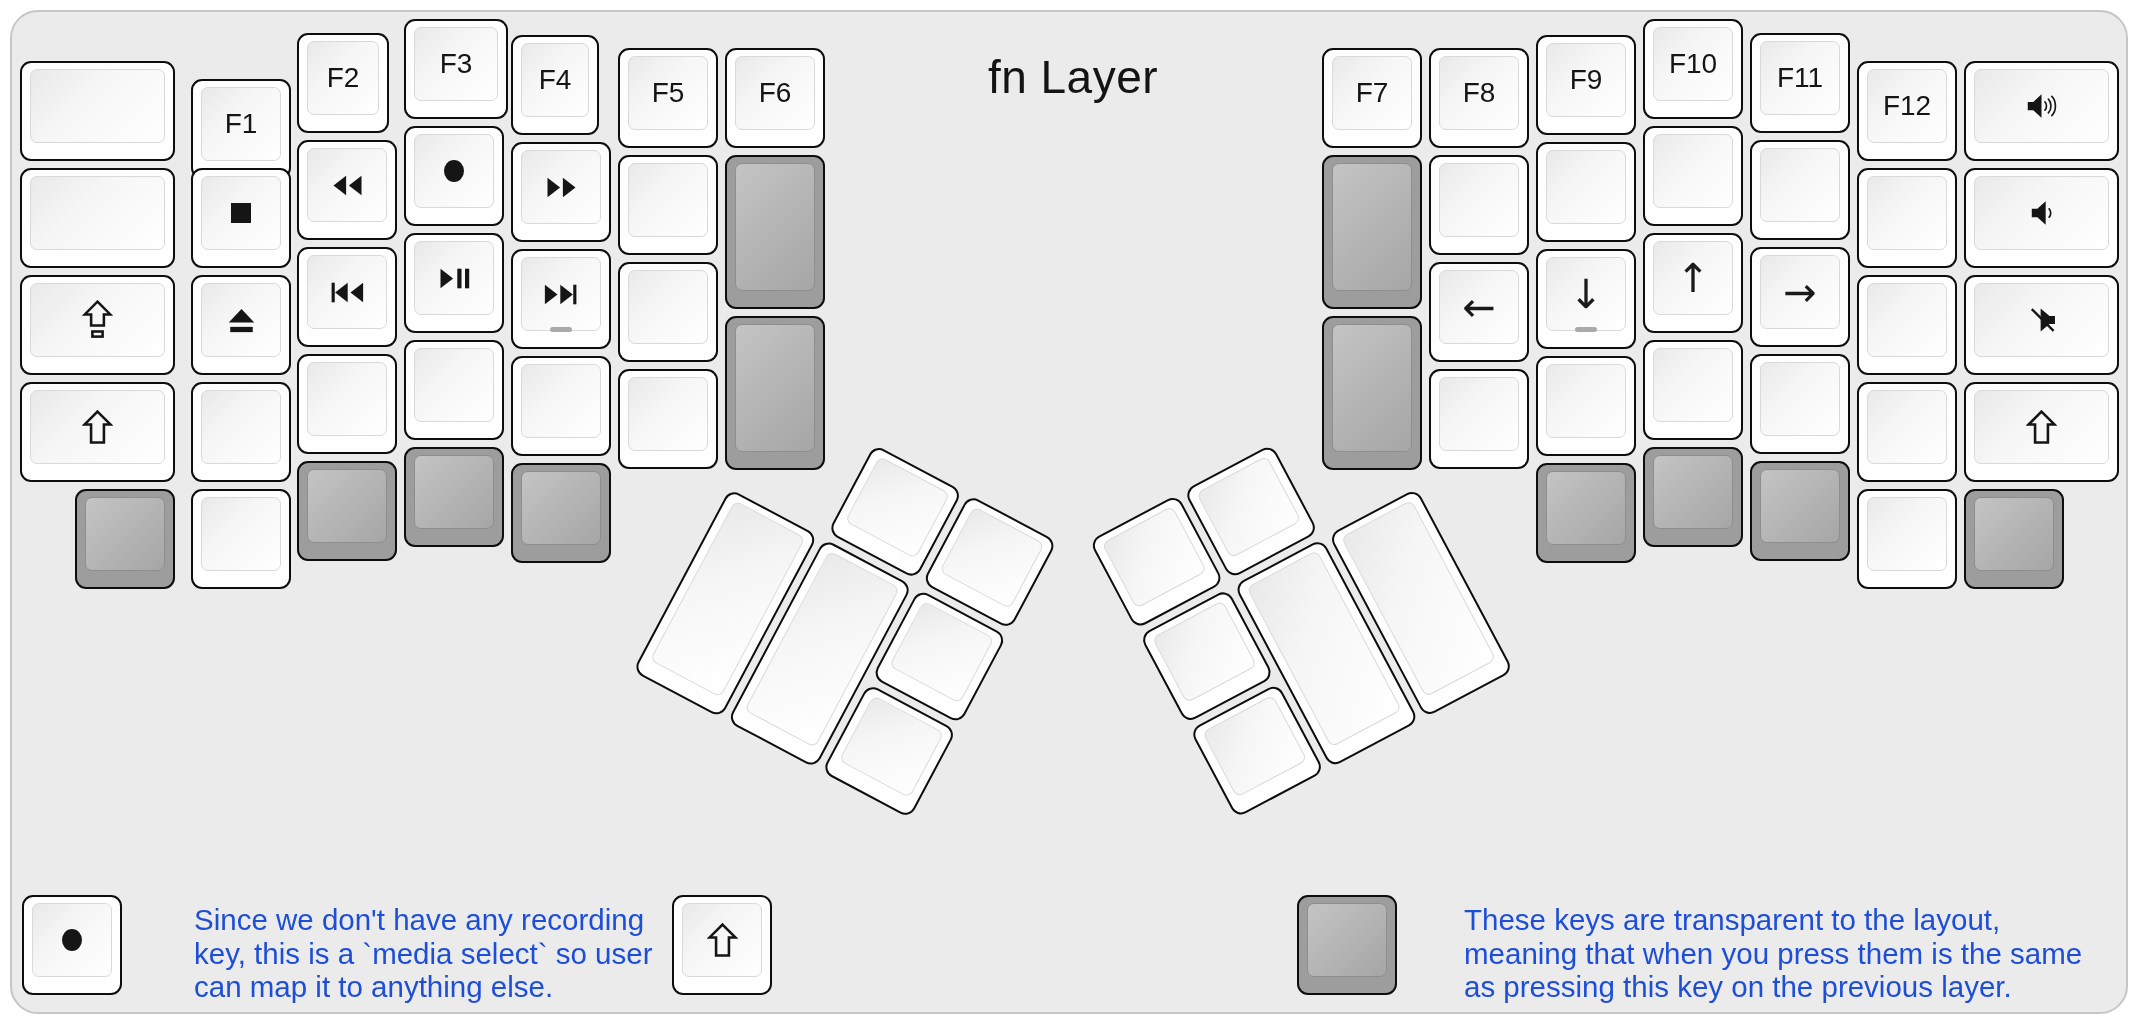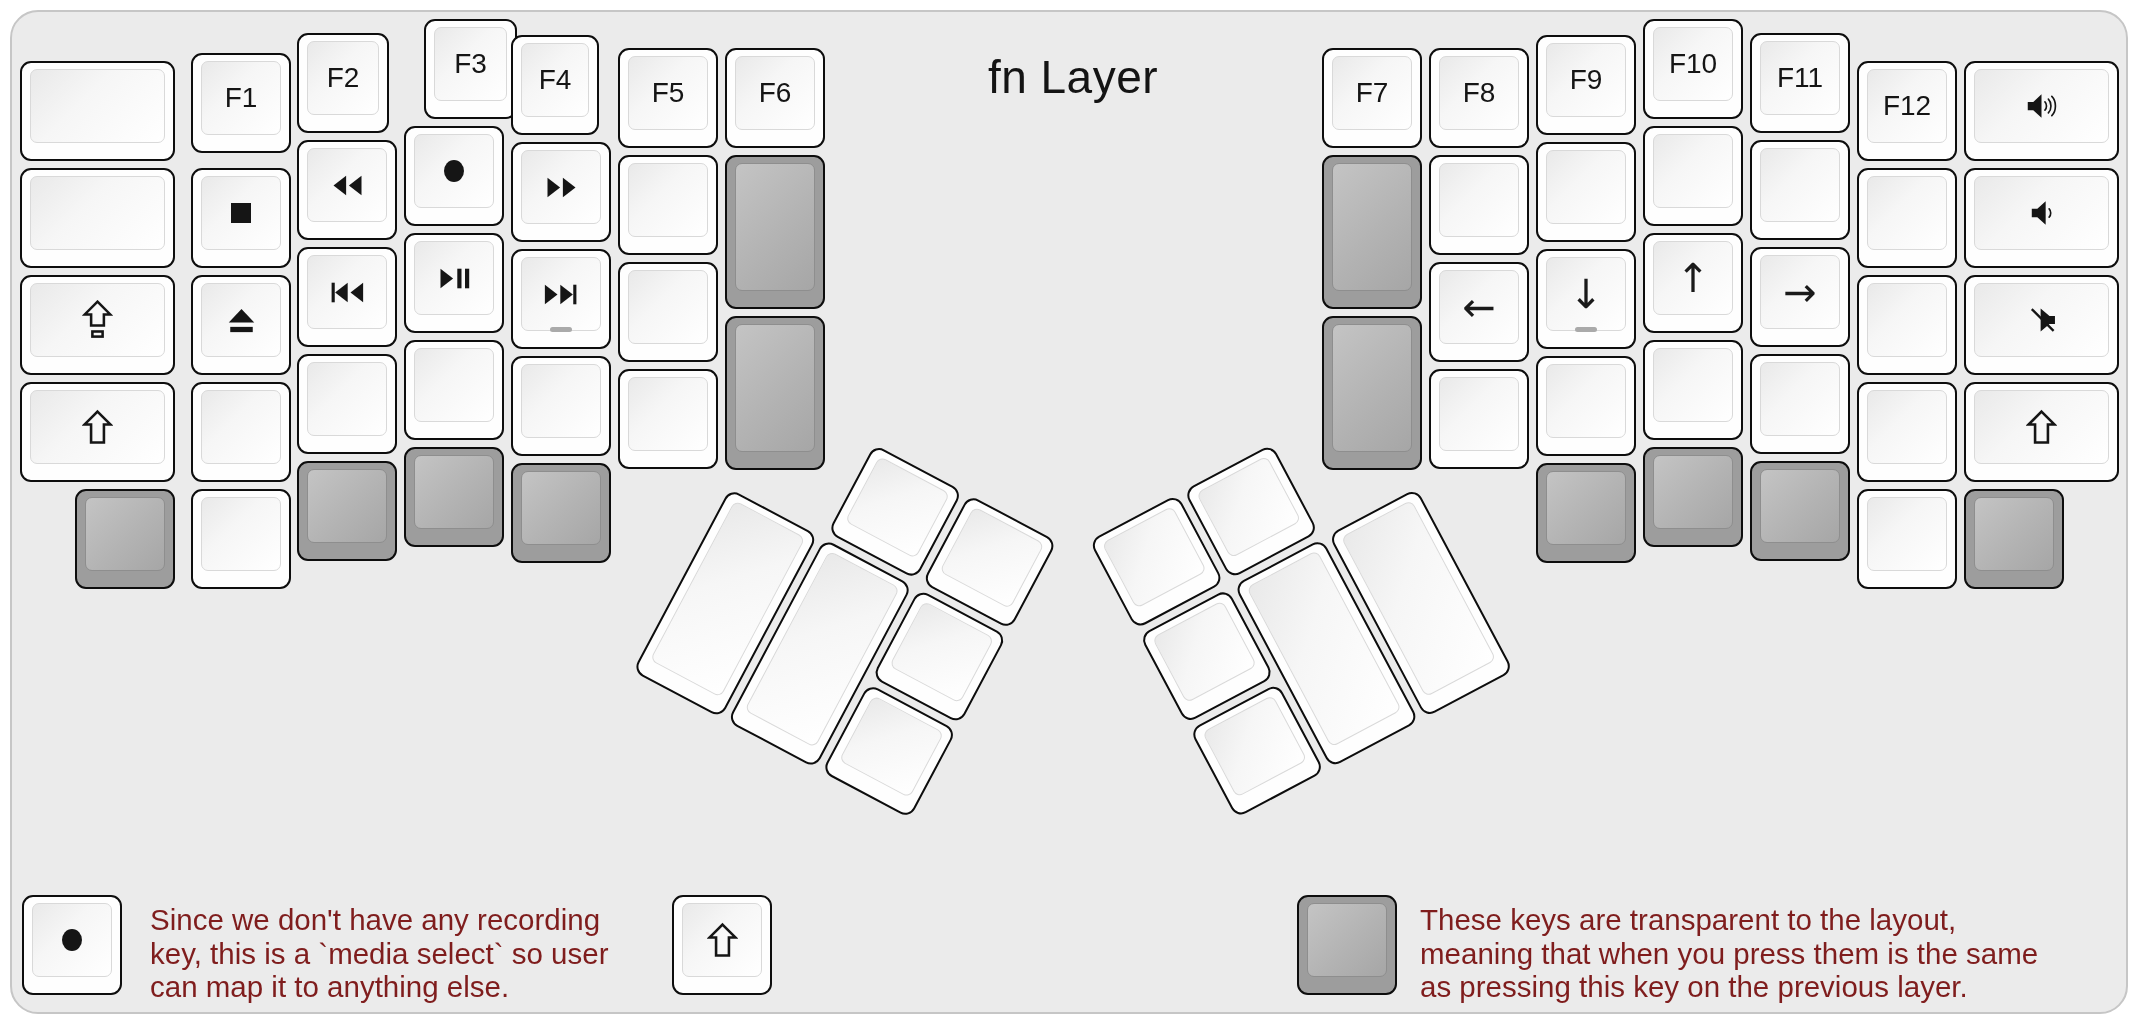--- a/index.html
+++ b/index.html
@@ -24,21 +24,21 @@
   .key svg{display:block;}
   .key svg .fill{fill:#151515;}
   .glyph{font-family:"DejaVu Sans",sans-serif;color:#1a1a1a;line-height:1;}
   .g-arrow{font-size:40px;}
   .homing-dash{position:absolute;left:50%;bottom:15px;transform:translateX(-50%);
        width:22px;height:5px;border-radius:2.5px;background:#aaaaaa;}
   .thumb{position:absolute;transform-origin:0 0;width:0;height:0;}
   
   .legend-keywrap{position:absolute;width:100px;height:100px;}
   .legend-text{position:absolute;font-size:29.5px;line-height:33.5px;
-       white-space:nowrap;color:#7f1d1d;}
+       white-space:nowrap;color:#1d4ed8;margin-left:44px;}
 </style>
 </head>
 <body>
 
 <div id="board">
   <div id="frame"></div>
   <div class="layer-title">fn Layer</div>
 
   <div id="main-keys">
       <div class="key" style="left: 20px; top: 61px; width: 155px; height: 100px;">
@@ -62,21 +62,21 @@
           <span>
             <svg width="31" height="36" viewBox="0 0 36 42">
               <path fill="none" stroke="#151515" stroke-width="3" stroke-linejoin="miter" d="M18 3 L33 18 H25.5 V39 H10.5 V18 H3 Z"></path>
             </svg>
           </span>
         </div>
       </div>
       <div class="key gray" style="left: 75px; top: 489px; width: 100px; height: 100px;">
         <div class="cap"></div>
       </div>
-      <div class="key" style="left: 191px; top: 53px; width: 100px; height: 100px;">
+      <div class="key" style="left: 191px; top: 79px; width: 100px; height: 100px;">
         <div class="cap">
           <span class="label">F1</span>
         </div>
       </div>
       <div class="key" style="left: 191px; top: 168px; width: 100px; height: 100px;">
         <div class="cap">
           <span>
             <svg width="20" height="20" viewBox="0 0 20 20">
               <rect class="fill" width="20" height="20"></rect>
             </svg>
@@ -124,21 +124,21 @@
             </svg>
           </span>
         </div>
       </div>
       <div class="key" style="left: 297px; top: 354px; width: 100px; height: 100px;">
         <div class="cap"></div>
       </div>
       <div class="key gray" style="left: 297px; top: 461px; width: 100px; height: 100px;">
         <div class="cap"></div>
       </div>
-      <div class="key" style="left: 404px; top: 19px; width: 93px; height: 100px; margin-left: 20px;">
+      <div class="key" style="left: 404px; top: 19px; width: 104px; height: 100px;">
         <div class="cap">
           <span class="label">F3</span>
         </div>
       </div>
       <div class="key" style="left: 404px; top: 126px; width: 100px; height: 100px;">
         <div class="cap">
           <span>
             <svg width="22" height="24" viewBox="0 0 22 24">
               <ellipse class="fill" cx="11" cy="12" rx="10" ry="11"></ellipse>
             </svg>

